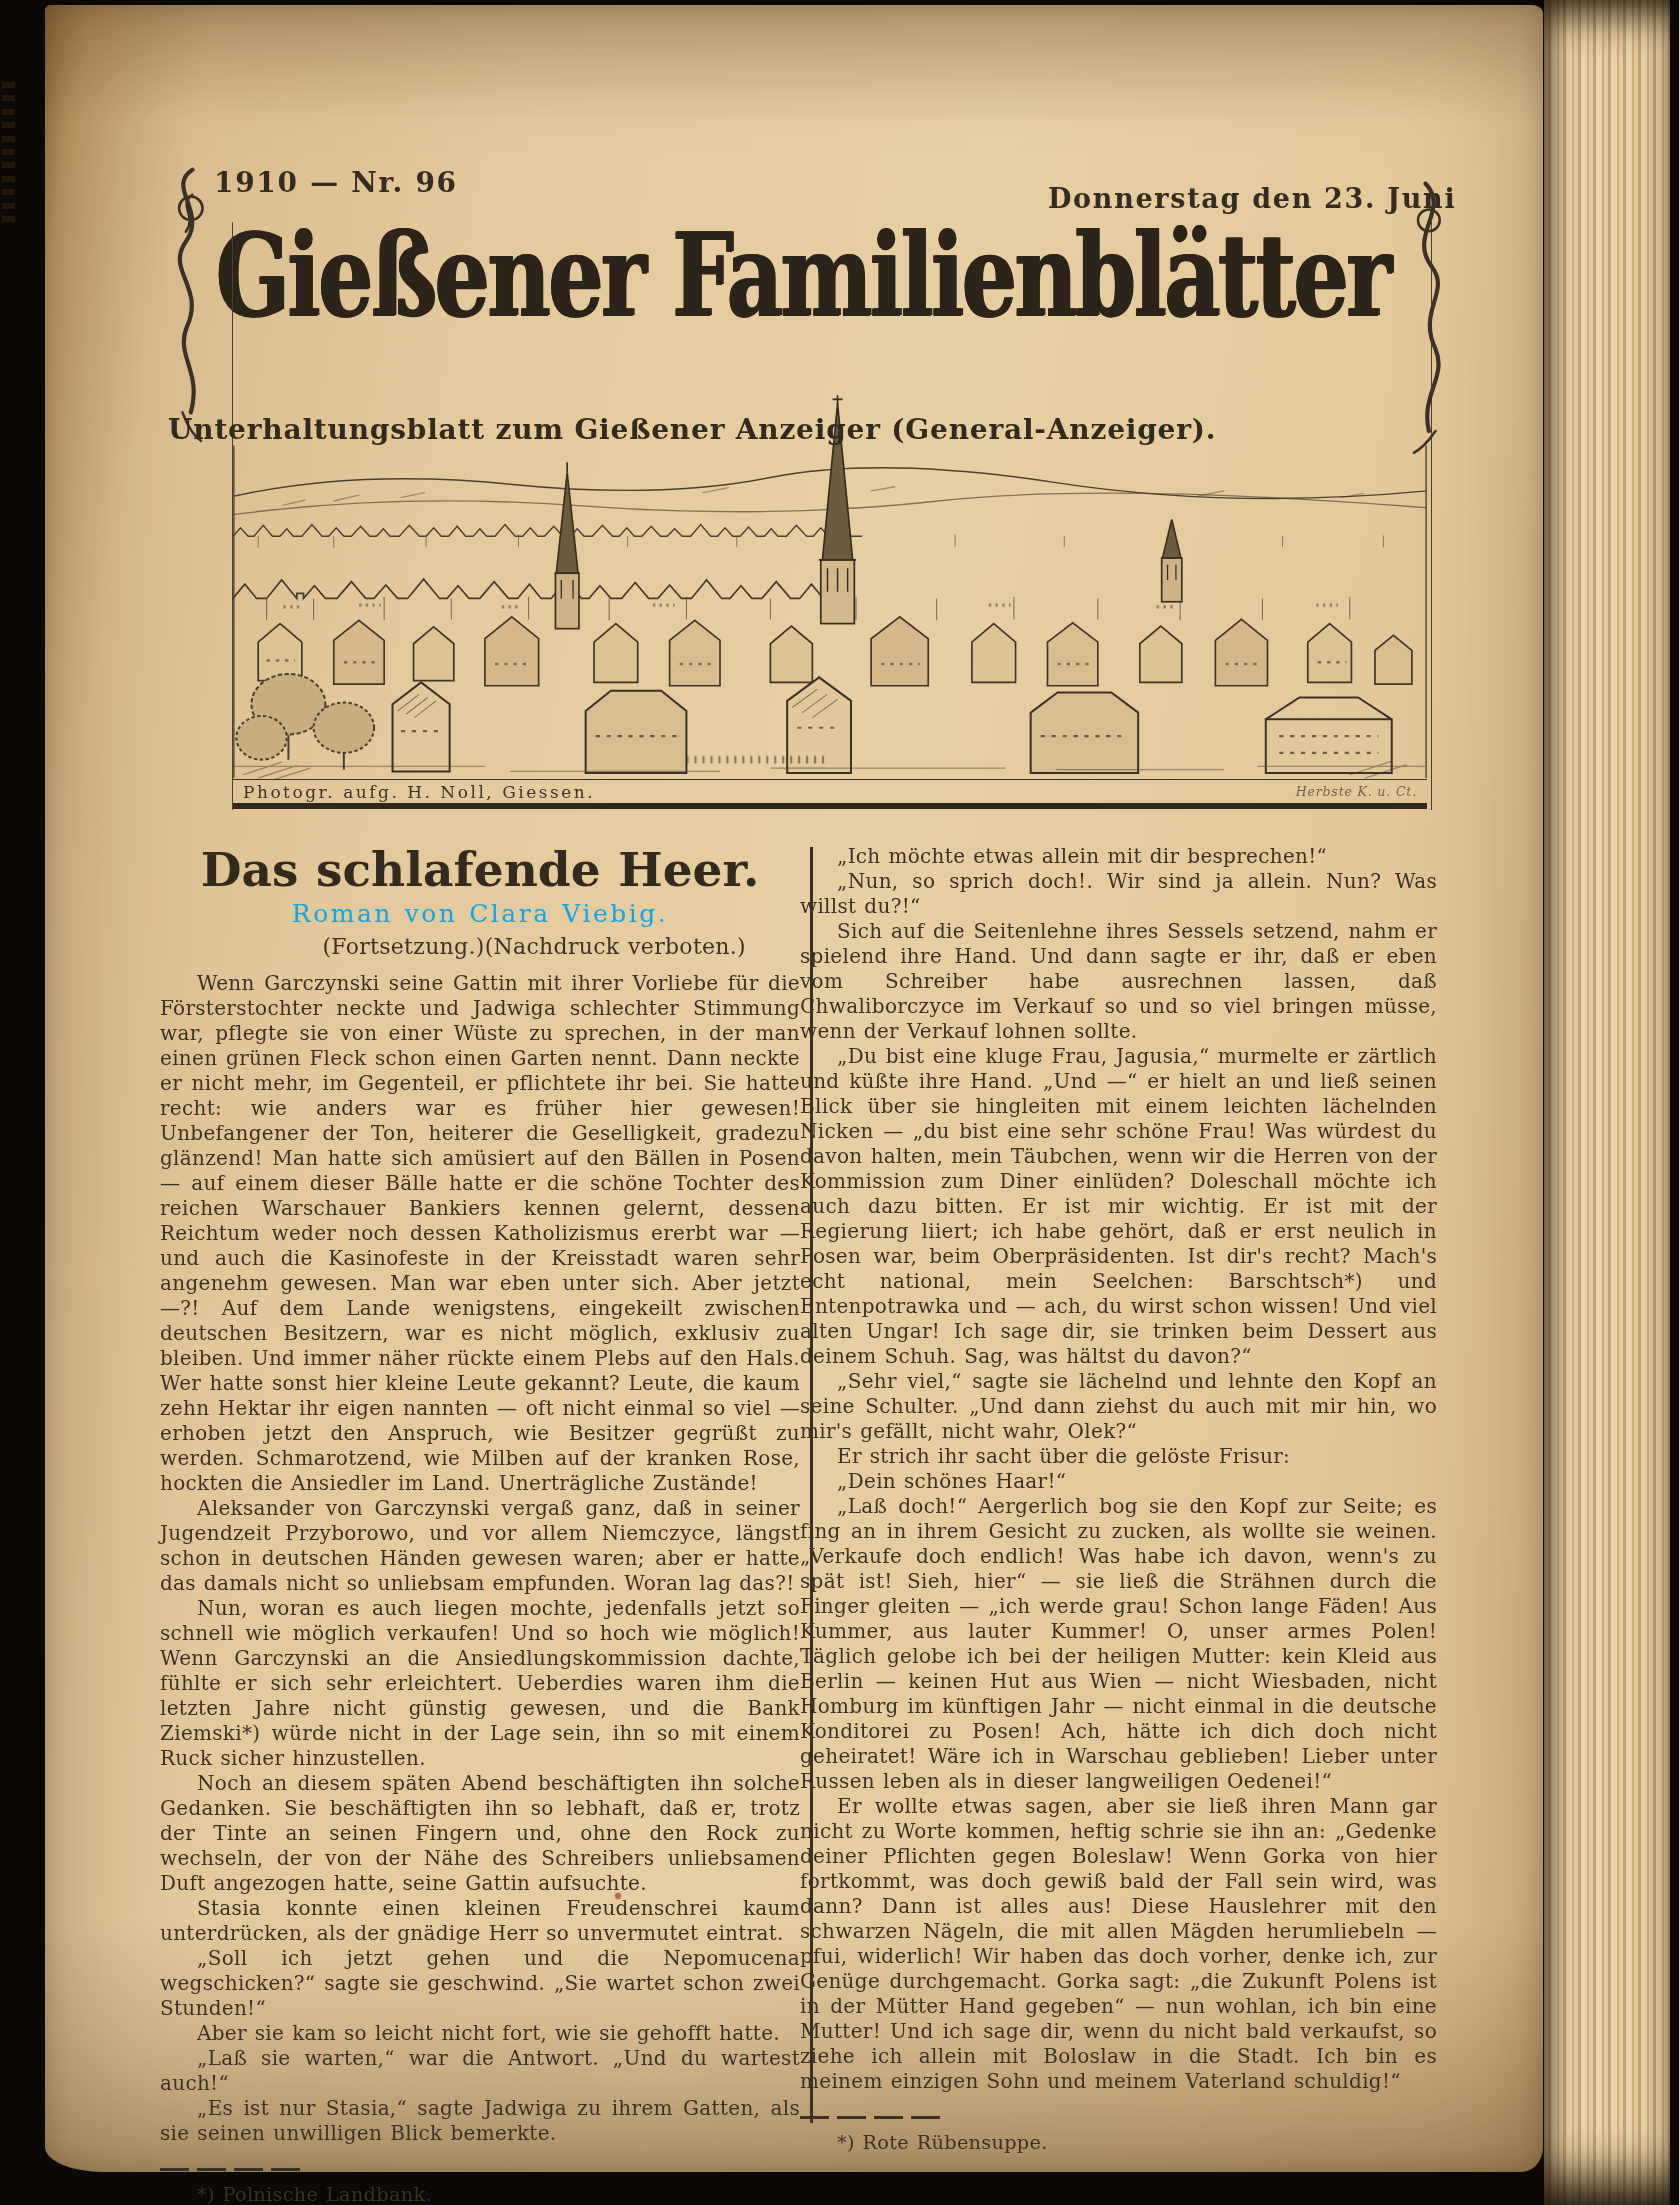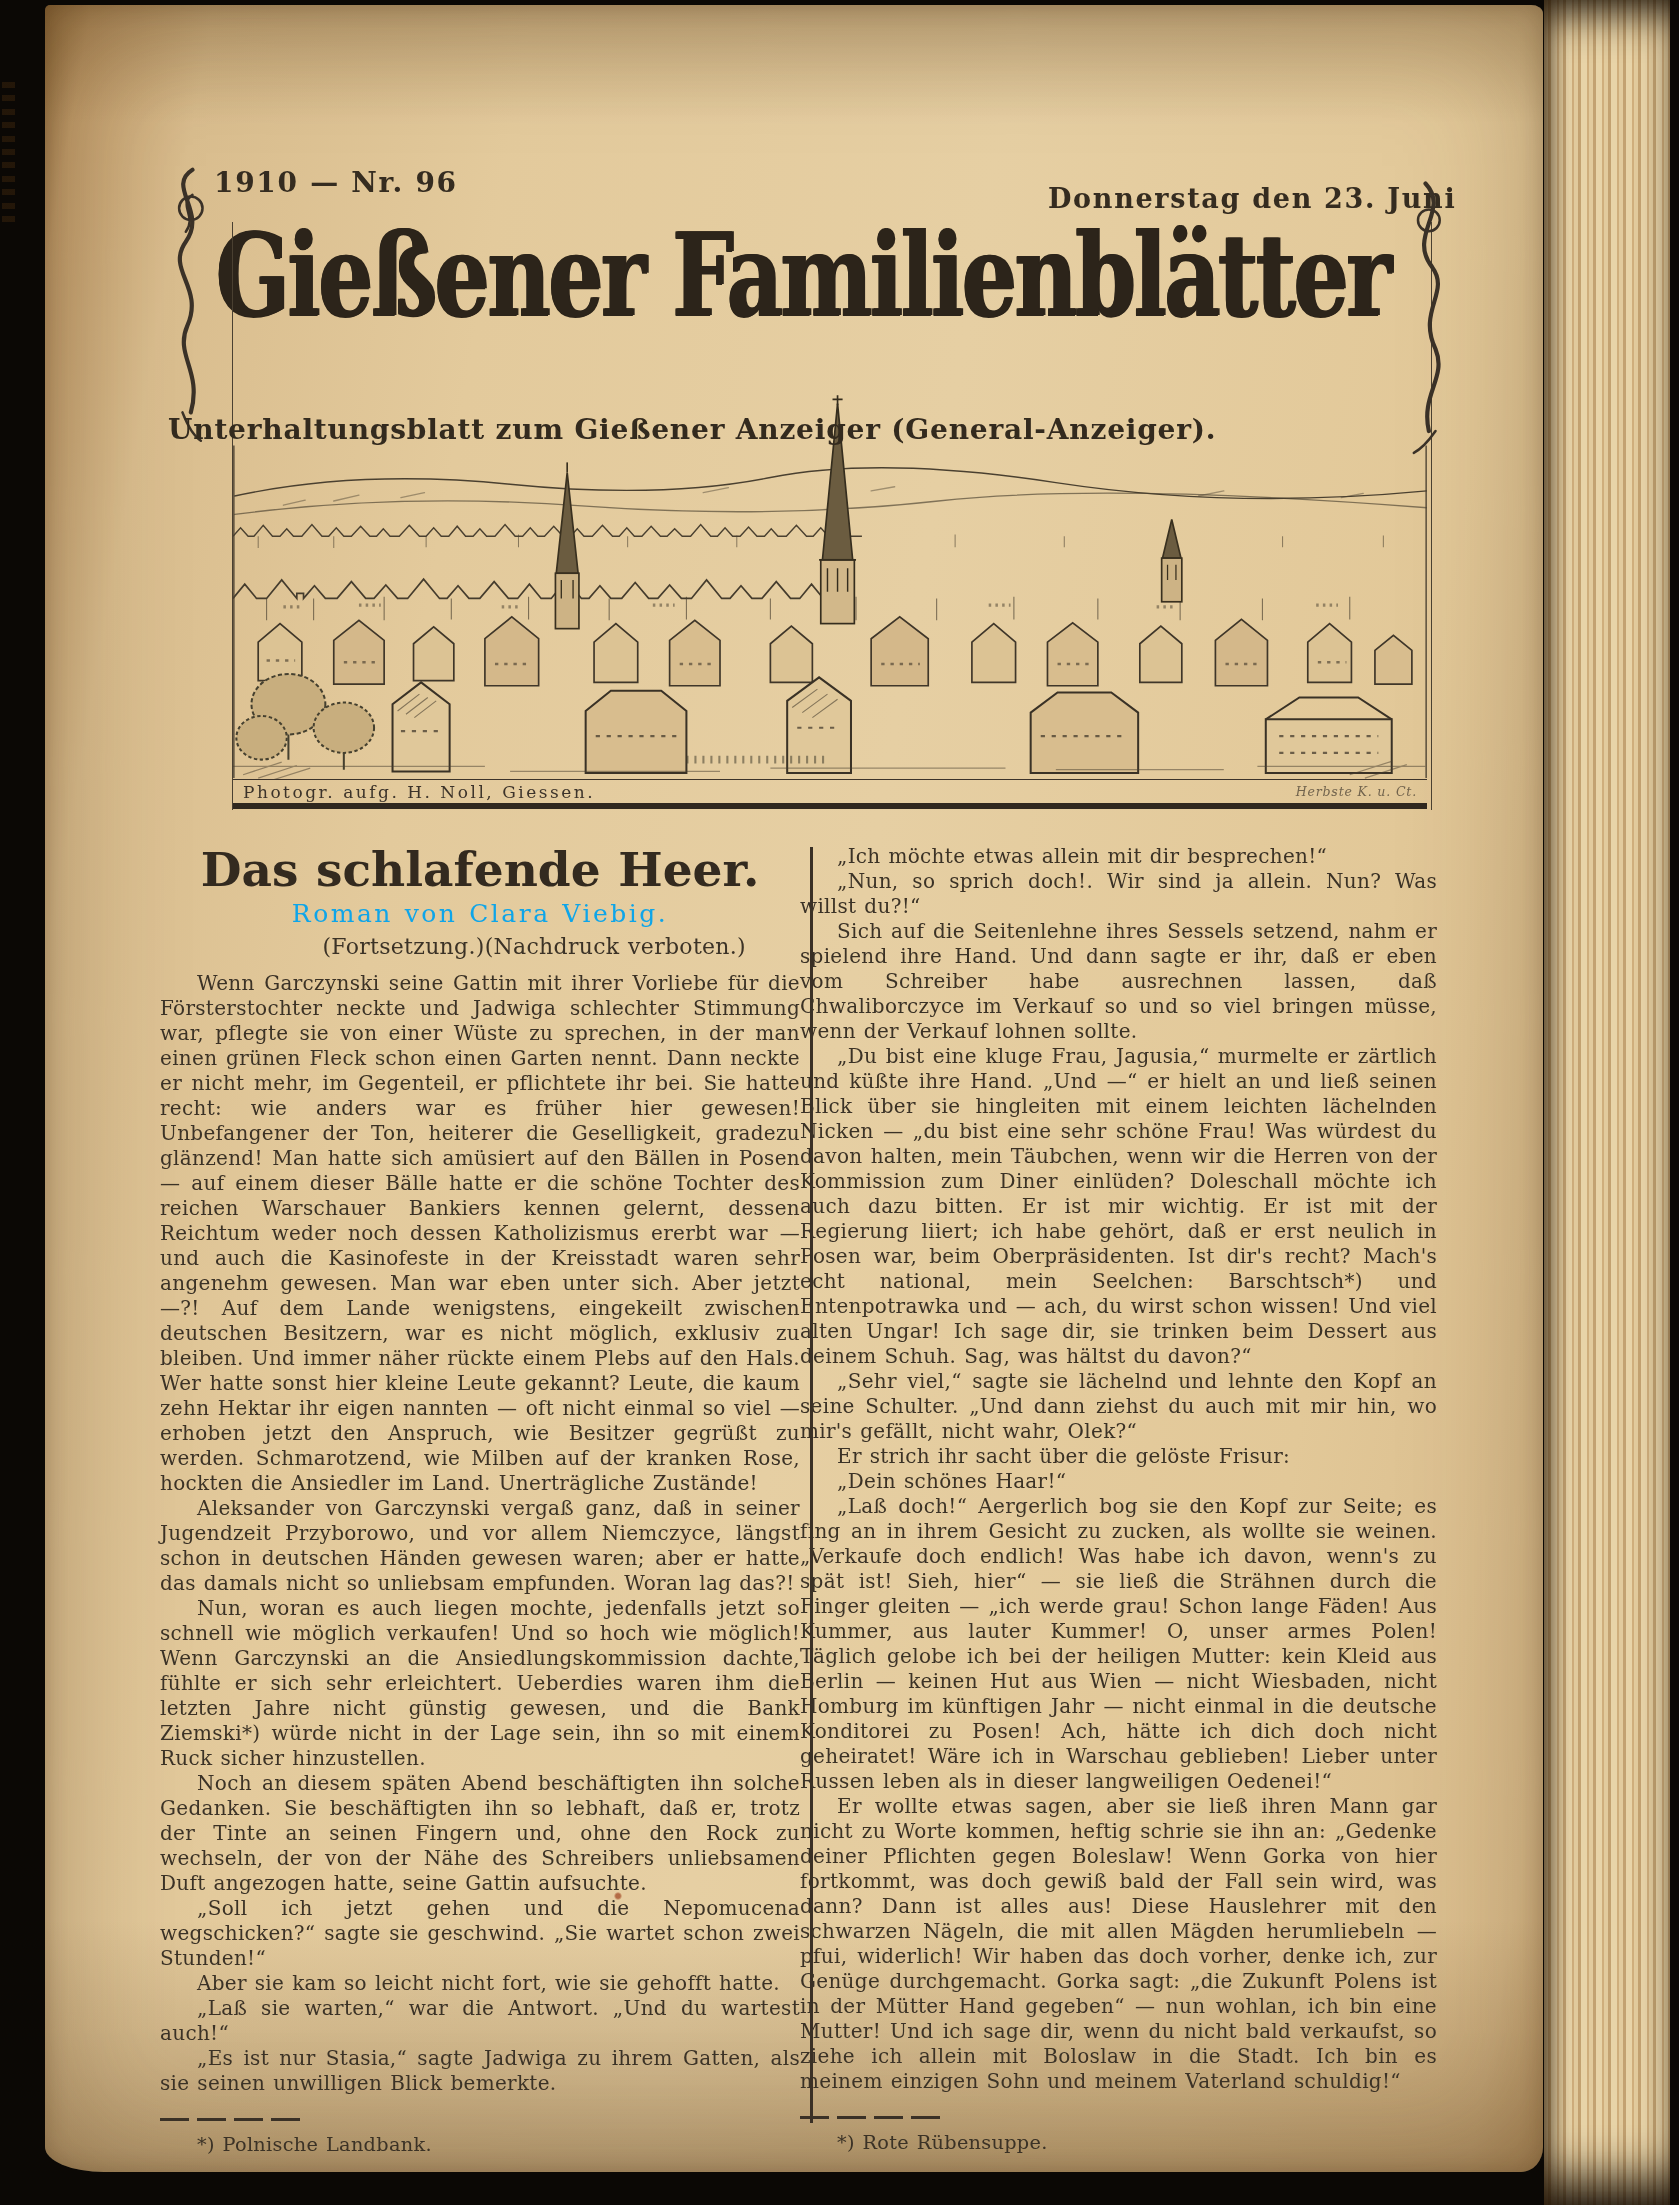--- a/index.html
+++ b/index.html
@@ -187,20 +187,21 @@
       <div class="byline">Roman von Clara Viebig.</div>
       <div class="meta">
         <span>(Fortsetzung.)</span>
         <span>(Nachdruck verboten.)</span>
       </div>
       <div class="paras">
           <p class="para">Wenn Garczynski seine Gattin mit ihrer Vorliebe für die Försterstochter neckte und Jadwiga schlechter Stimmung war, pflegte sie von einer Wüste zu sprechen, in der man einen grünen Fleck schon einen Garten nennt. Dann neckte er nicht mehr, im Gegenteil, er pflichtete ihr bei. Sie hatte recht: wie anders war es früher hier gewesen! Unbefangener der Ton, heiterer die Geselligkeit, gradezu glänzend! Man hatte sich amüsiert auf den Bällen in Posen — auf einem dieser Bälle hatte er die schöne Tochter des reichen Warschauer Bankiers kennen gelernt, dessen Reichtum weder noch dessen Katholizismus ererbt war — und auch die Kasinofeste in der Kreisstadt waren sehr angenehm gewesen. Man war eben unter sich. Aber jetzt —?! Auf dem Lande wenigstens, eingekeilt zwischen deutschen Besitzern, war es nicht möglich, exklusiv zu bleiben. Und immer näher rückte einem Plebs auf den Hals. Wer hatte sonst hier kleine Leute gekannt? Leute, die kaum zehn Hektar ihr eigen nannten — oft nicht einmal so viel — erhoben jetzt den Anspruch, wie Besitzer gegrüßt zu werden. Schmarotzend, wie Milben auf der kranken Rose, hockten die Ansiedler im Land. Unerträgliche Zustände!</p>
           <p class="para">Aleksander von Garczynski vergaß ganz, daß in seiner Jugendzeit Przyborowo, und vor allem Niemczyce, längst schon in deutschen Händen gewesen waren; aber er hatte das damals nicht so unliebsam empfunden. Woran lag das?!</p>
           <p class="para">Nun, woran es auch liegen mochte, jedenfalls jetzt so schnell wie möglich verkaufen! Und so hoch wie möglich! Wenn Garczynski an die Ansiedlungskommission dachte, fühlte er sich sehr erleichtert. Ueberdies waren ihm die letzten Jahre nicht günstig gewesen, und die Bank Ziemski*) würde nicht in der Lage sein, ihn so mit einem Ruck sicher hinzustellen.</p>
           <p class="para">Noch an diesem späten Abend beschäftigten ihn solche Gedanken. Sie beschäftigten ihn so lebhaft, daß er, trotz der Tinte an seinen Fingern und, ohne den Rock zu wechseln, der von der Nähe des Schreibers unliebsamen Duft angezogen hatte, seine Gattin aufsuchte.</p>
+          <p class="para">Stasia konnte einen kleinen Freudenschrei kaum unterdrücken, als der gnädige Herr so unvermutet eintrat.</p>
           <p class="para">„Soll ich jetzt gehen und die Nepomucena wegschicken?“ sagte sie geschwind. „Sie wartet schon zwei Stunden!“</p>
           <p class="para">Aber sie kam so leicht nicht fort, wie sie gehofft hatte.</p>
           <p class="para">„Laß sie warten,“ war die Antwort. „Und du wartest auch!“</p>
           <p class="para">„Es ist nur Stasia,“ sagte Jadwiga zu ihrem Gatten, als sie seinen unwilligen Blick bemerkte.</p>
         </div>
       <div class="fnrule"></div>
       <div class="footnote">*) Polnische Landbank.</div>
     </div>
     <div class="divider"></div>
     <div class="col col-right">

